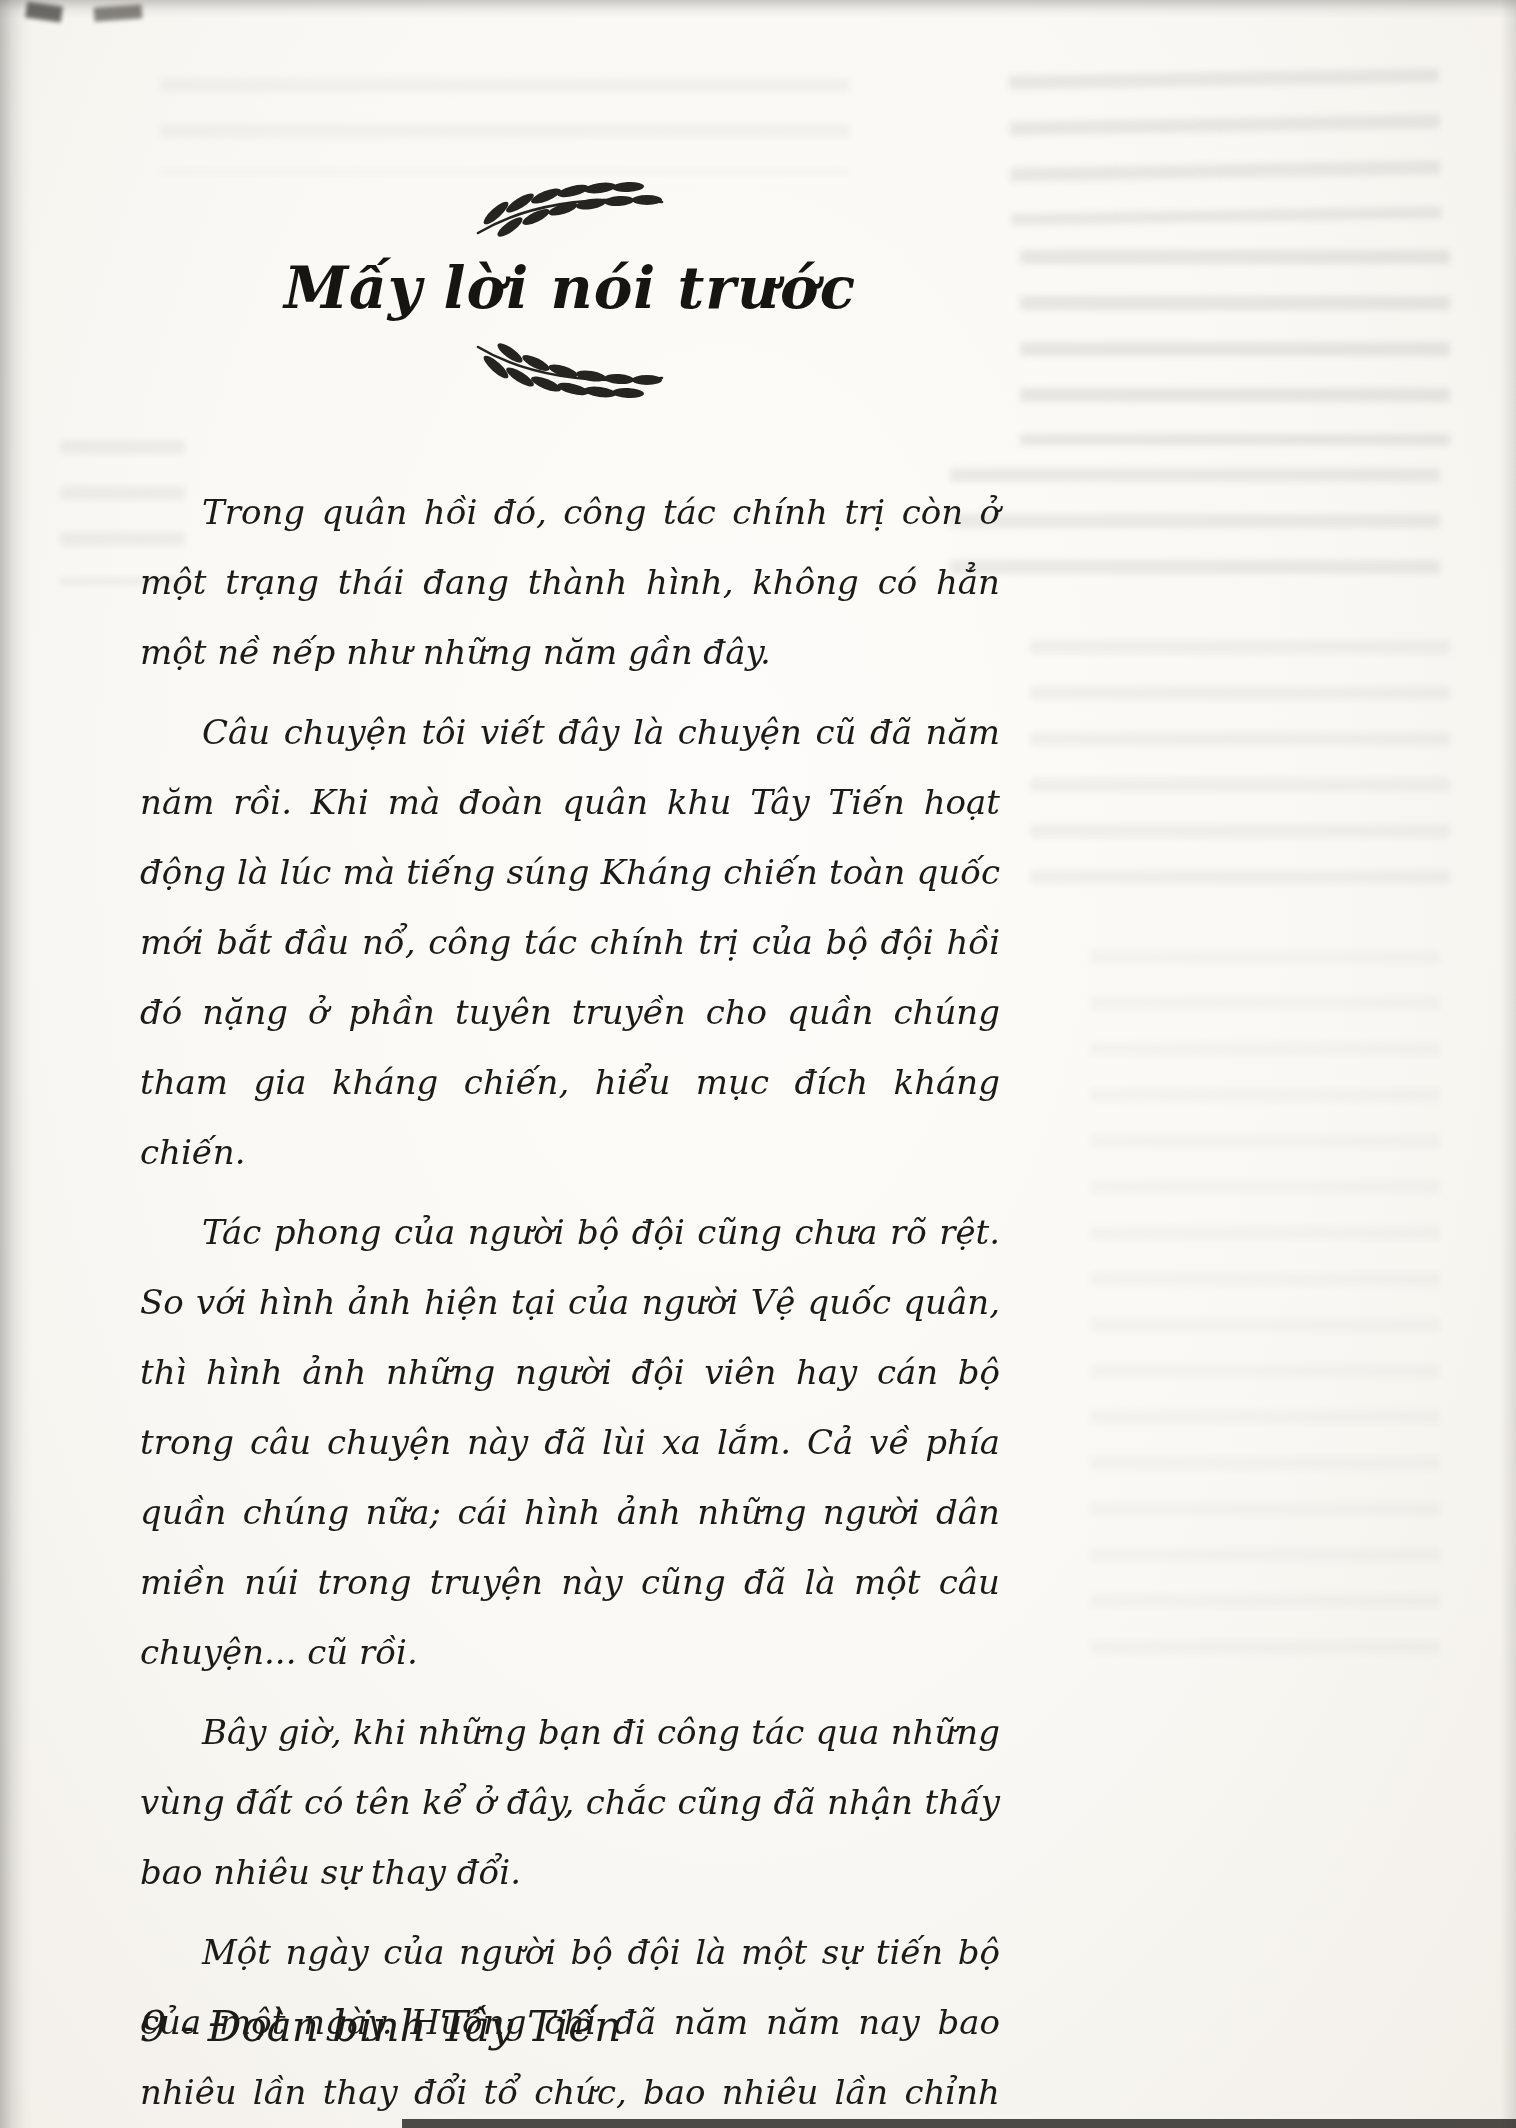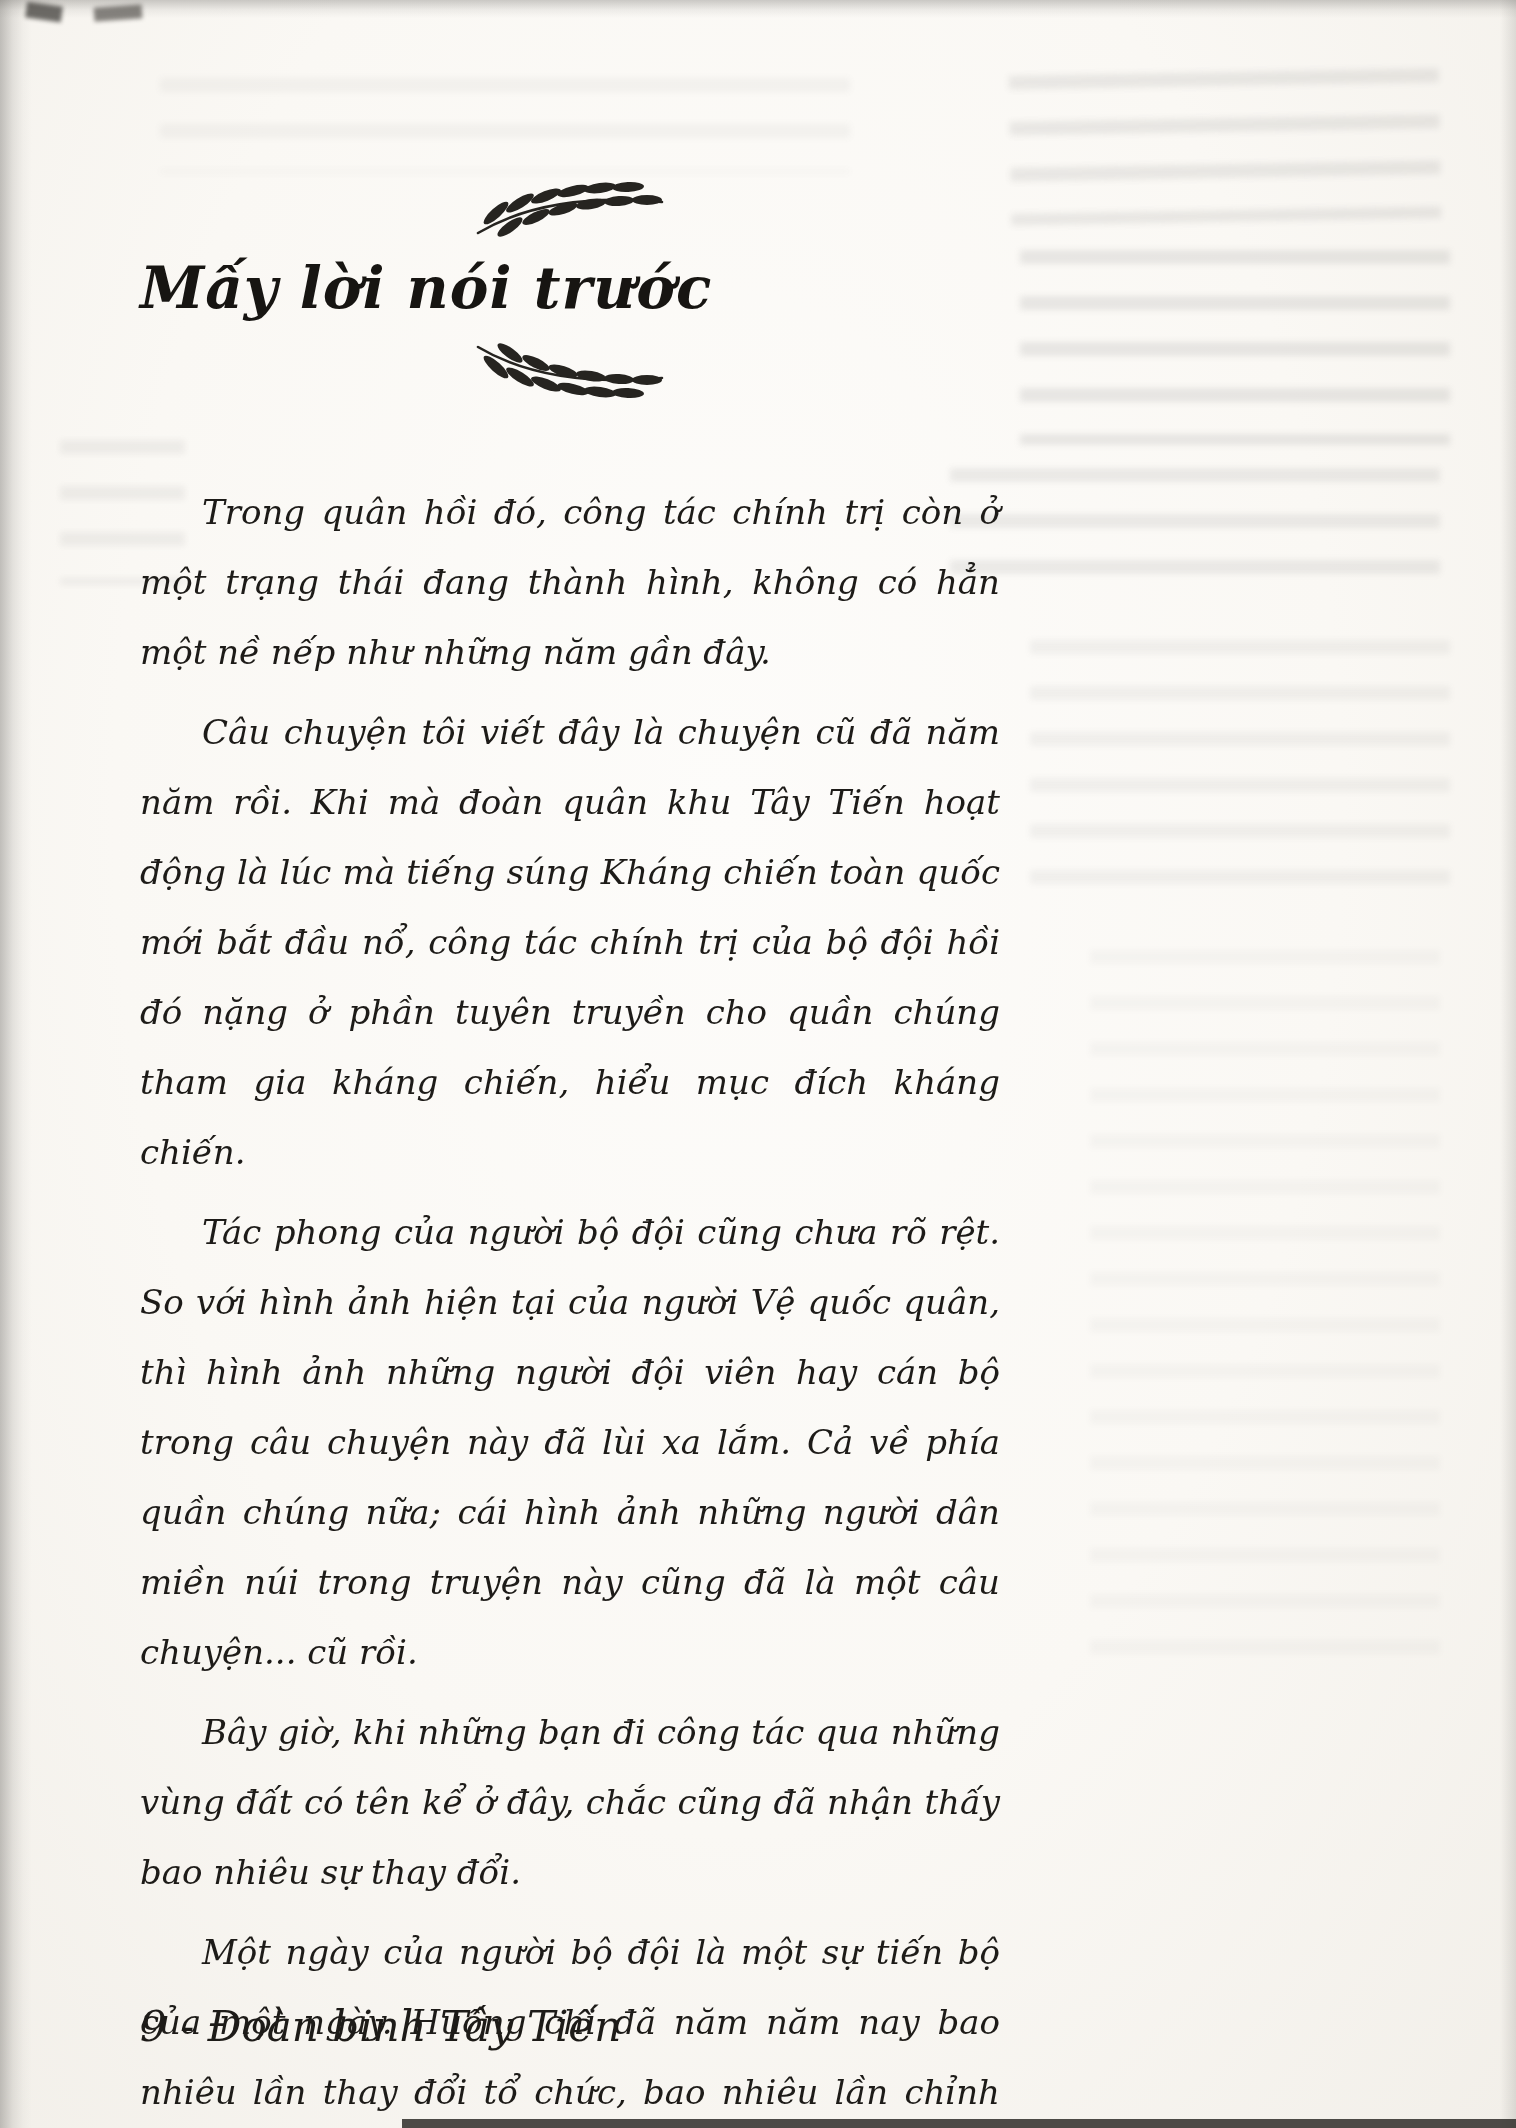--- a/index.html
+++ b/index.html
@@ -50,21 +50,21 @@
   }
   
   .content {
     position:absolute; left:140px; top:0; width:860px;
   }
   .ornament { display:flex; justify-content:center; }
   .ornament.top    { margin:175px auto 4px; }
   .ornament.bottom { margin:8px auto 0; }
   .ornament.bottom svg { transform:scaleY(-1); }
   .title {
-    text-align:left;
+    text-align:center;
     font-style:italic; font-weight:bold;
     font-size:58px; line-height:70px;
     letter-spacing:1px;
     color:#171512;
   }
   .body-text {
     margin-top:72px;
     font-style:italic;
     font-size:34px; line-height:70px;
     text-align:justify;

